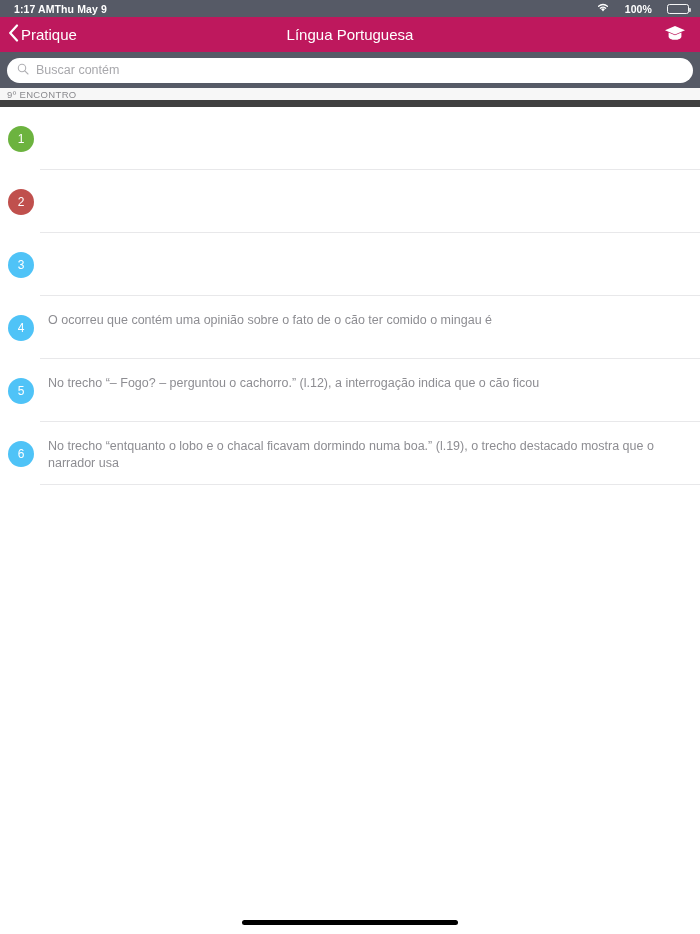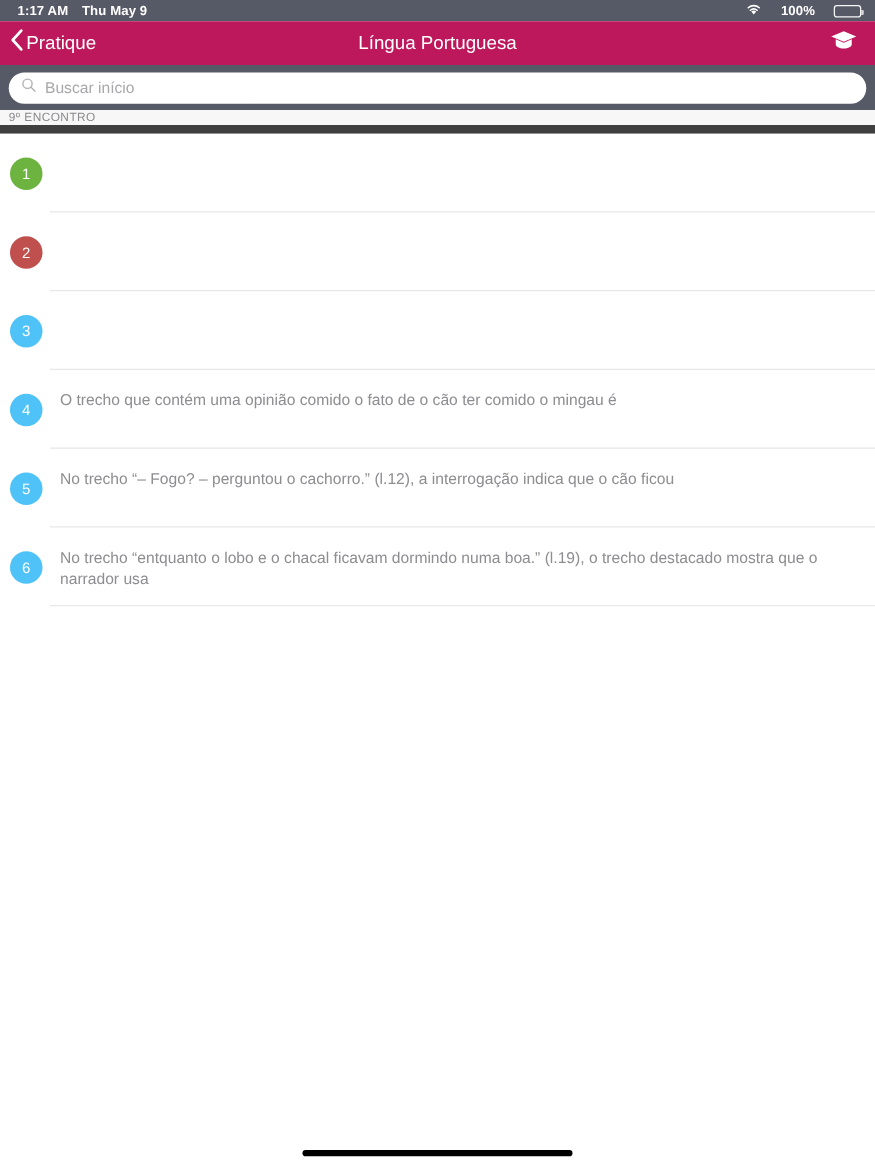--- a/index.html
+++ b/index.html
@@ -27,21 +27,21 @@
     background: #565a66;
     display: flex;
     align-items: center;
     justify-content: space-between;
     padding: 0 11px 0 14px;
     color: #ffffff;
     font-size: 10.5px;
     font-weight: bold;
     letter-spacing: 0.1px;
   }
-  .status-left { display: flex; align-items: center; gap: 11px; }
+  .status-left { display: flex; align-items: center; }
   .status-right { display: flex; align-items: center; gap: 15px; }
 
   .wifi-icon { display: block; }
   .battery-pct { font-size: 10.5px; font-weight: bold; }
   .battery-icon {
     position: relative;
     width: 22px; height: 10px;
     border: 1px solid rgba(255,255,255,0.95);
     border-radius: 2.5px;
     padding: 1px;
@@ -233,39 +233,39 @@
   </div>
 
   <div class="search-wrap">
     <div class="search-field">
       <span>
         <svg width="12" height="12" viewBox="0 0 12 12">
           <circle cx="5" cy="5" r="3.7" stroke="#b0b0b4" stroke-width="1.1" fill="none"></circle>
           <path d="M7.8 7.8 L11 11" stroke="#b0b0b4" stroke-width="1.1" stroke-linecap="round"></path>
         </svg>
       </span>
-      <span class="search-text">Buscar início</span>
+      <span class="search-text">Buscar contém</span>
     </div>
   </div>
 
   <div class="section-header">9º ENCONTRO</div>
 
   <div class="q-list" id="question-list">
       <div class="q-row">
         <div class="q-badge" style="background: rgb(108, 179, 63);">1</div>
       </div>
       <div class="q-row">
         <div class="q-badge" style="background: rgb(192, 80, 77);">2</div>
       </div>
       <div class="q-row">
         <div class="q-badge" style="background: rgb(79, 195, 247);">3</div>
       </div>
       <div class="q-row">
         <div class="q-badge" style="background: rgb(79, 195, 247);">4</div>
-        <div class="q-text">O trecho que contém uma opinião comido o fato de o cão ter comido o mingau é</div>
+        <div class="q-text">O ocorreu que contém uma opinião sobre o fato de o cão ter comido o mingau é</div>
       </div>
       <div class="q-row">
         <div class="q-badge" style="background: rgb(79, 195, 247);">5</div>
         <div class="q-text">No trecho “– Fogo? – perguntou o cachorro.” (l.12), a interrogação indica que o cão ficou</div>
       </div>
       <div class="q-row">
         <div class="q-badge" style="background: rgb(79, 195, 247);">6</div>
         <div class="q-text">No trecho “entquanto o lobo e o chacal ficavam dormindo numa boa.” (l.19), o trecho destacado mostra que o narrador usa</div>
       </div>
     </div>

